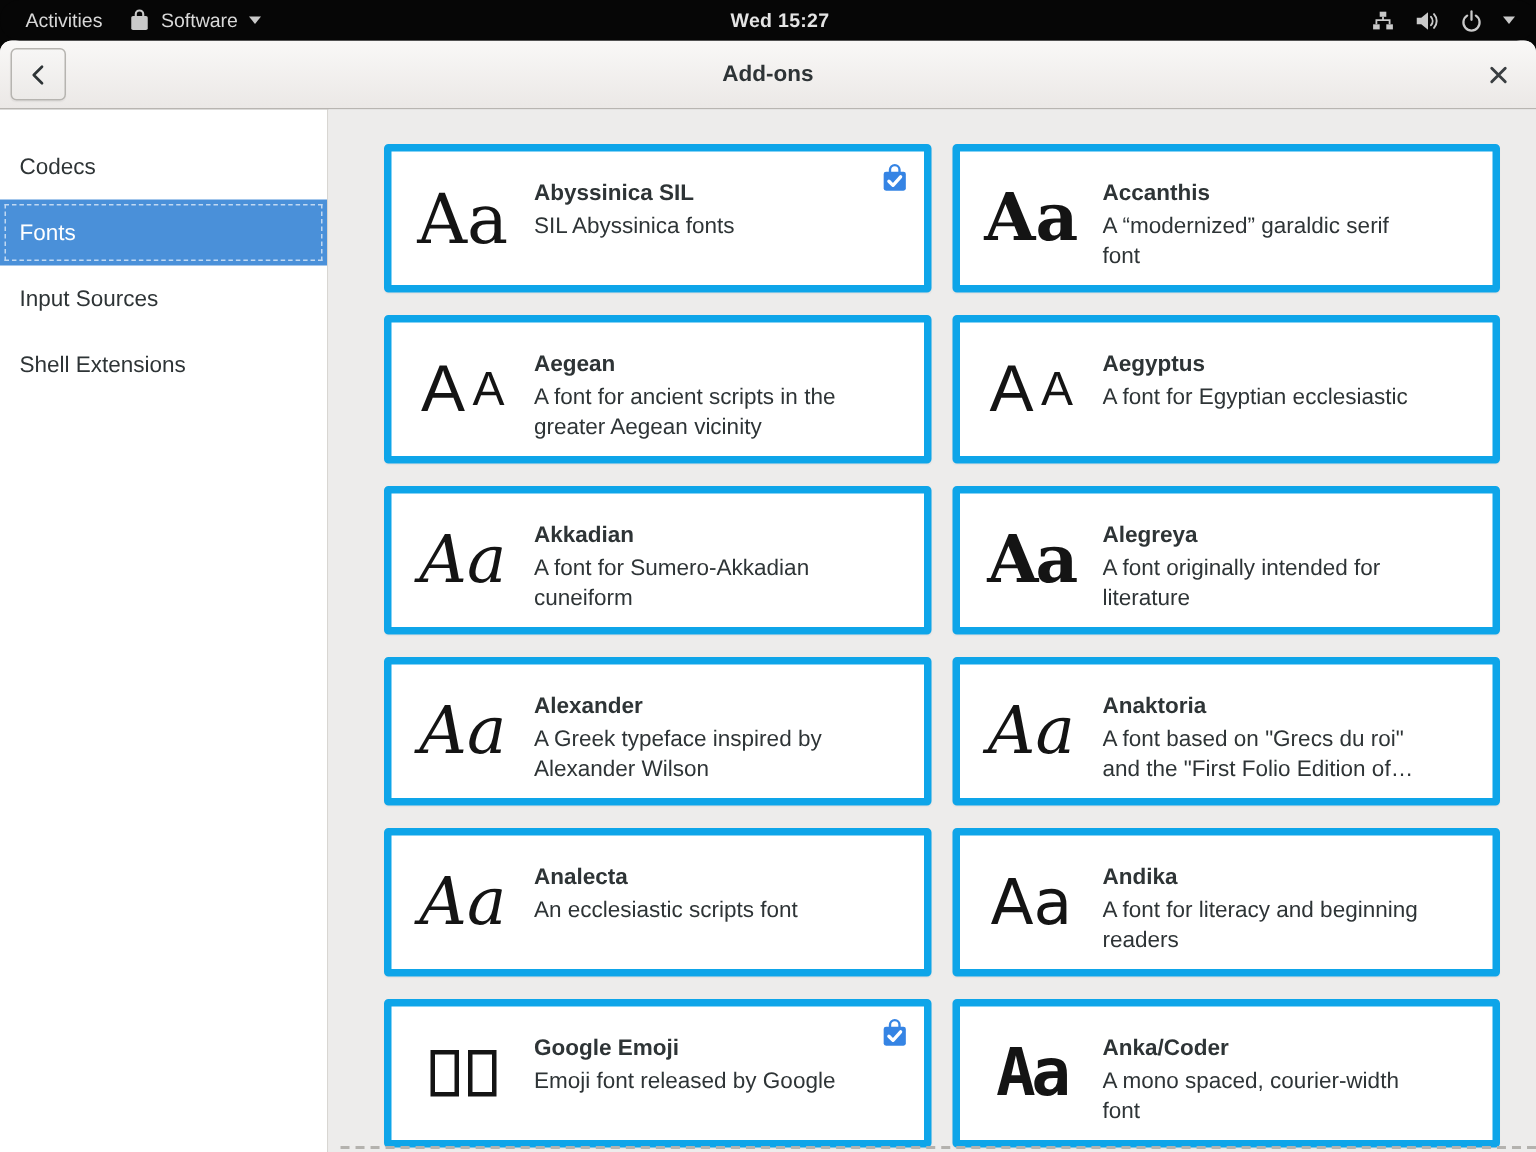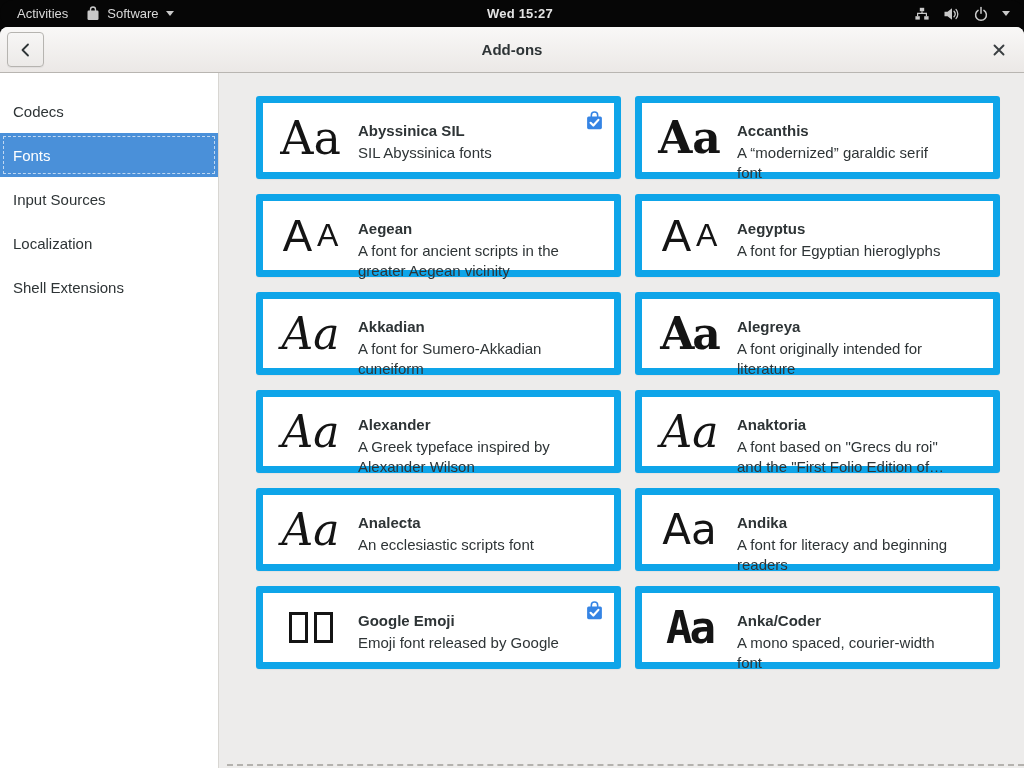--- a/index.html
+++ b/index.html
@@ -68,22 +68,22 @@
     outline:1px dashed rgba(255,255,255,.65);outline-offset:-4px;
   }
   .content{
     flex:1;background:#edeceb;position:relative;overflow:hidden;
   }
   .grid{
     display:grid;grid-template-columns:1fr 1fr;
     gap:15px 14px;padding:23px 24px 0 37px;
   }
   .tile{
-    background:#ffffff;border:7px solid #0ea5e9;border-radius:3px;
-    height:83px;box-sizing:border-box;position:relative;
+    background:#ffffff;border:5px solid #0ea5e9;border-radius:3px;
+    height:99px;box-sizing:border-box;position:relative;
     display:flex;cursor:pointer;box-shadow:0 1px 1px rgba(0,0,0,.04);
   }
   .preview{
     flex:0 0 95px;display:flex;align-items:center;justify-content:center;
     color:#141414;overflow:hidden;
   }
   .pv-serif{font-family:"DejaVu Serif",serif;font-size:46px;}
   .pv-serif-bold{font-family:"DejaVu Serif",serif;font-weight:700;font-size:44px;}
   .pv-serif-italic{font-family:"DejaVu Serif",serif;font-style:italic;font-size:44px;}
   .pv-serif-black{font-family:"DejaVu Serif",serif;font-weight:900;font-size:44px;letter-spacing:-2px;}
@@ -156,21 +156,20 @@
         <path d="M1.5 1.5 L10.5 10.5 M10.5 1.5 L1.5 10.5" stroke="#3a3e41" stroke-width="1.9" stroke-linecap="round"></path>
       </svg>
     </div>
   </div>
 
   <div class="wbody">
     <div class="sidebar">
         <div class="side-item">Codecs</div>
         <div class="side-item selected">Fonts</div>
         <div class="side-item">Input Sources</div>
-        <div class="side-item">Localization</div>
         <div class="side-item">Shell Extensions</div>
       </div>
     <div class="content">
       <div class="grid">
           <div class="tile">
             <div class="preview pv-serif">Aa</div>
             <div class="tinfo">
               <div class="tname">Abyssinica SIL</div>
               <div class="tsummary">SIL Abyssinica fonts</div>
             </div>
@@ -197,21 +196,21 @@
               <div class="tsummary">A font for ancient scripts in the greater Aegean vicinity</div>
             </div>
           </div>
           <div class="tile">
             <div class="preview pv-sans-caps">
               <span class="c1">A</span>
               <span class="c2">A</span>
             </div>
             <div class="tinfo">
               <div class="tname">Aegyptus</div>
-              <div class="tsummary">A font for Egyptian hieroglyphs</div>
+              <div class="tsummary">A font for Egyptian ecclesiastic</div>
             </div>
           </div>
           <div class="tile">
             <div class="preview pv-serif-italic">Aa</div>
             <div class="tinfo">
               <div class="tname">Akkadian</div>
               <div class="tsummary">A font for Sumero-Akkadian cuneiform</div>
             </div>
           </div>
           <div class="tile">

